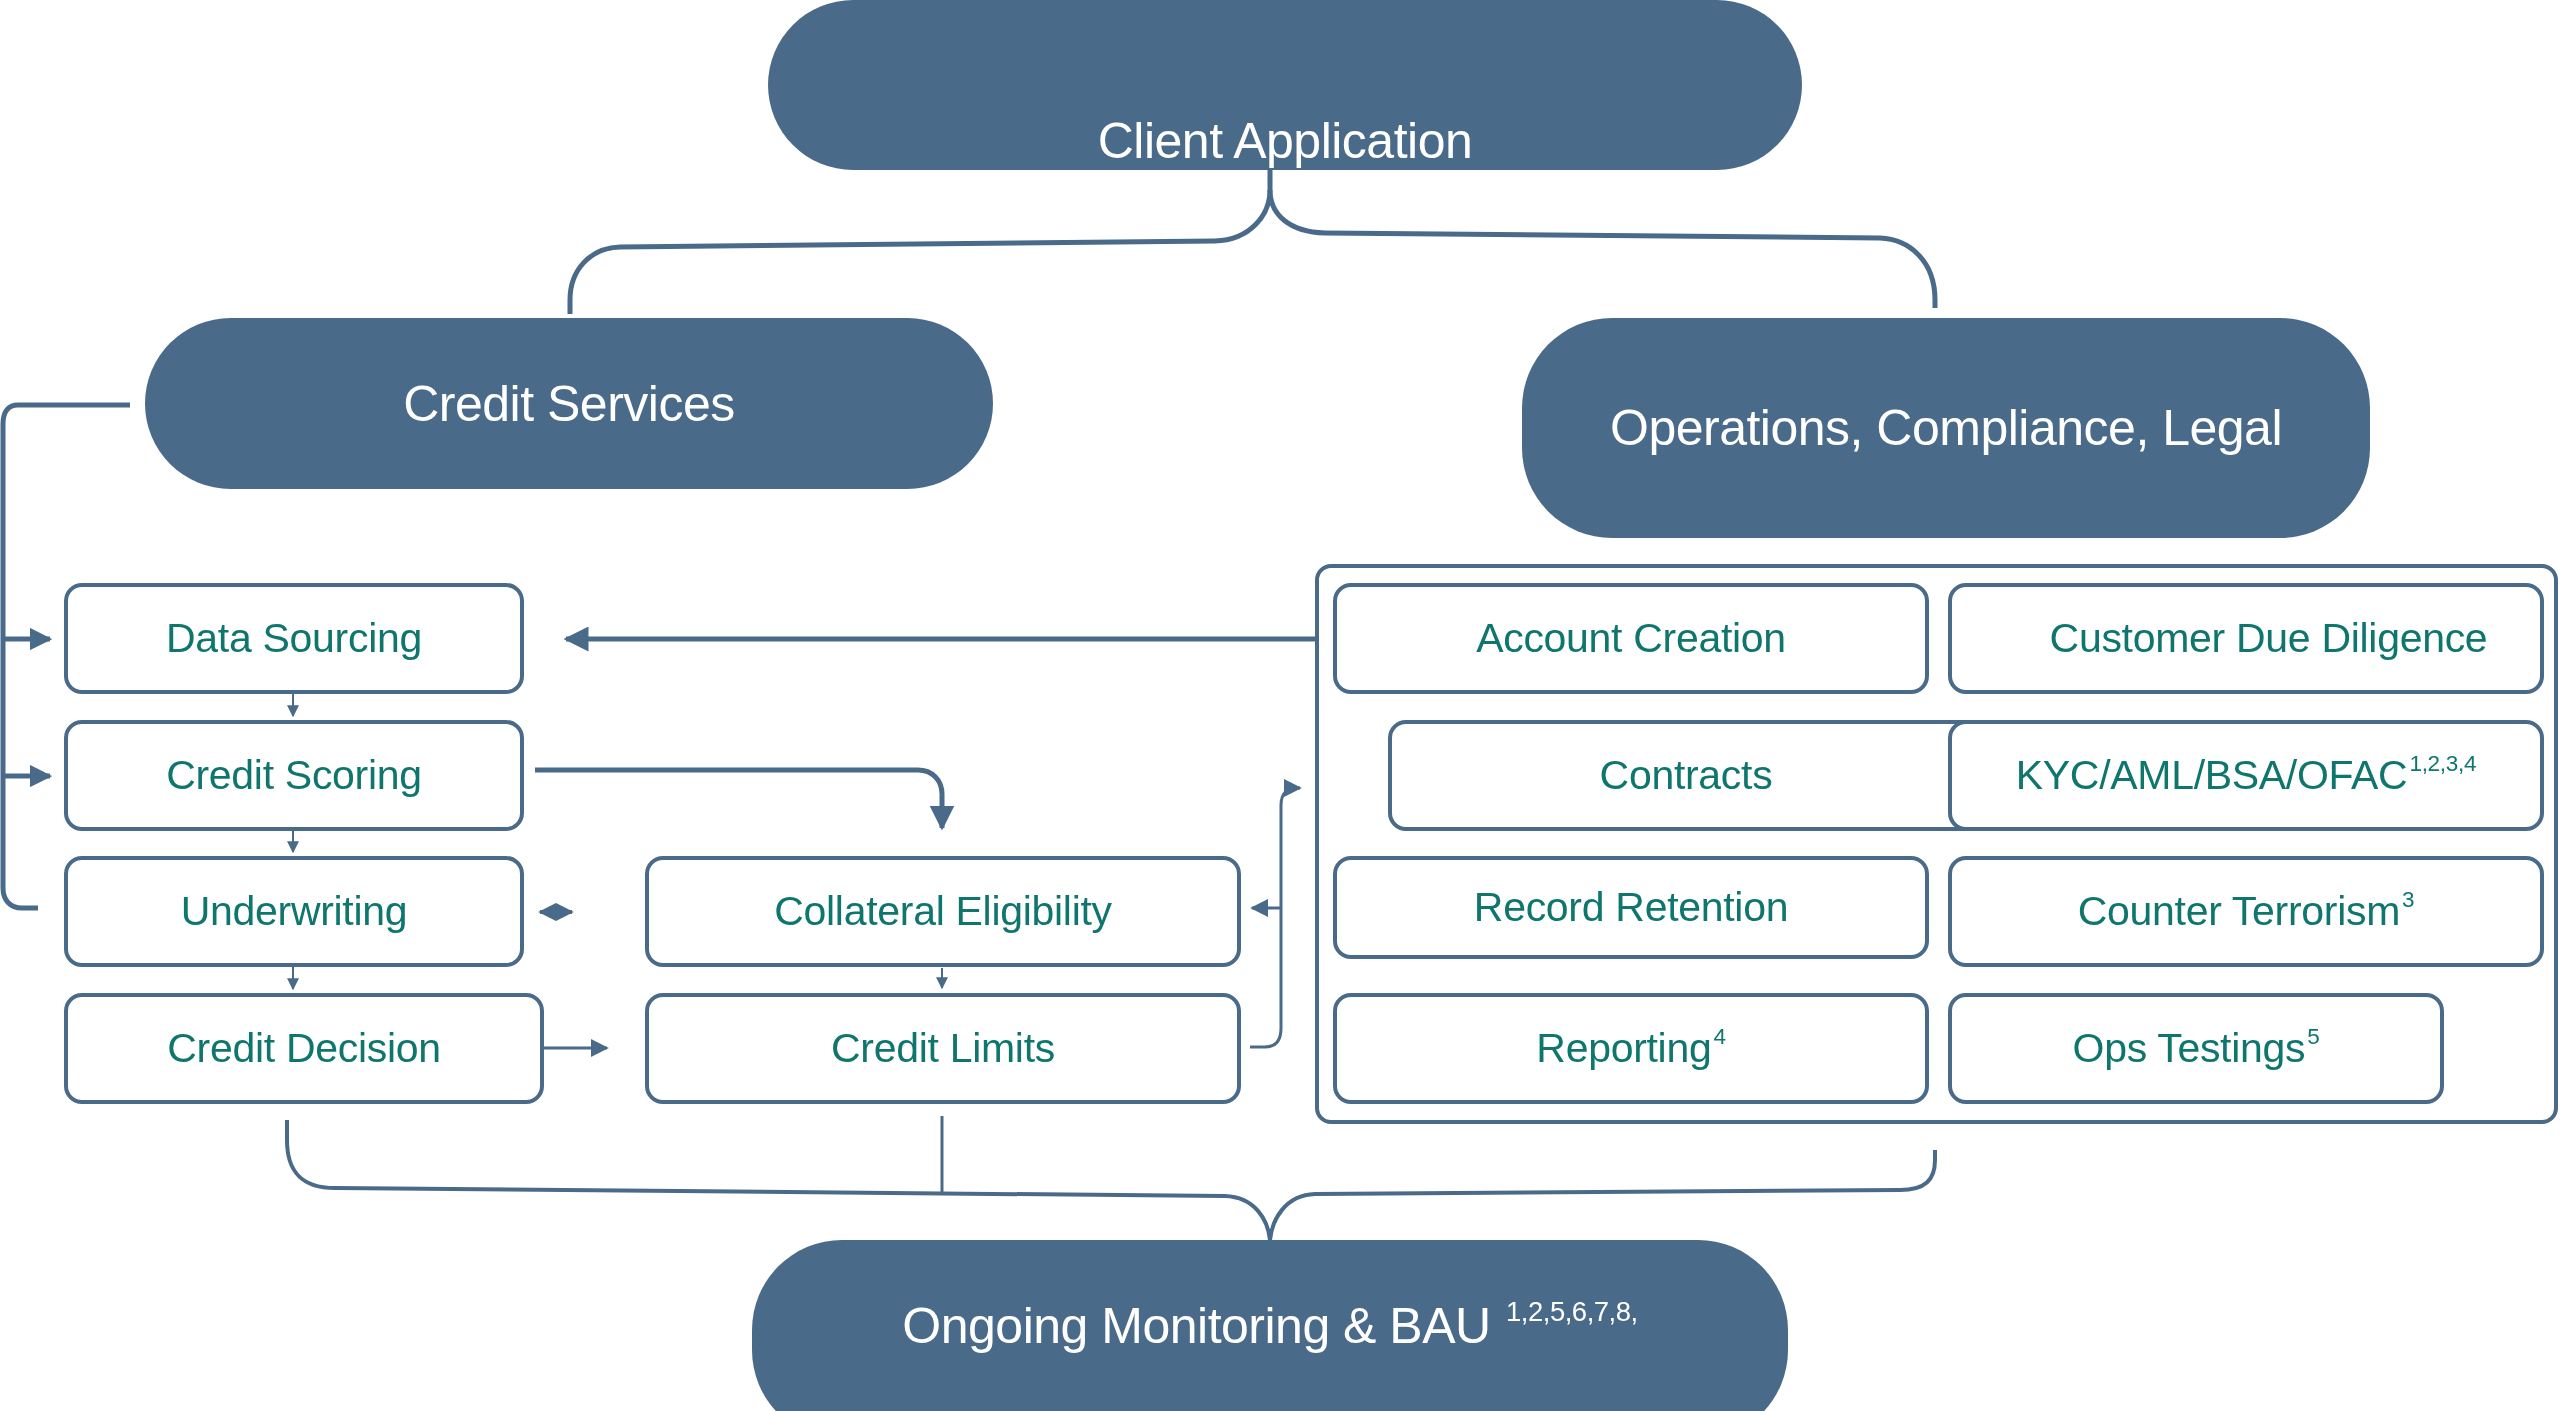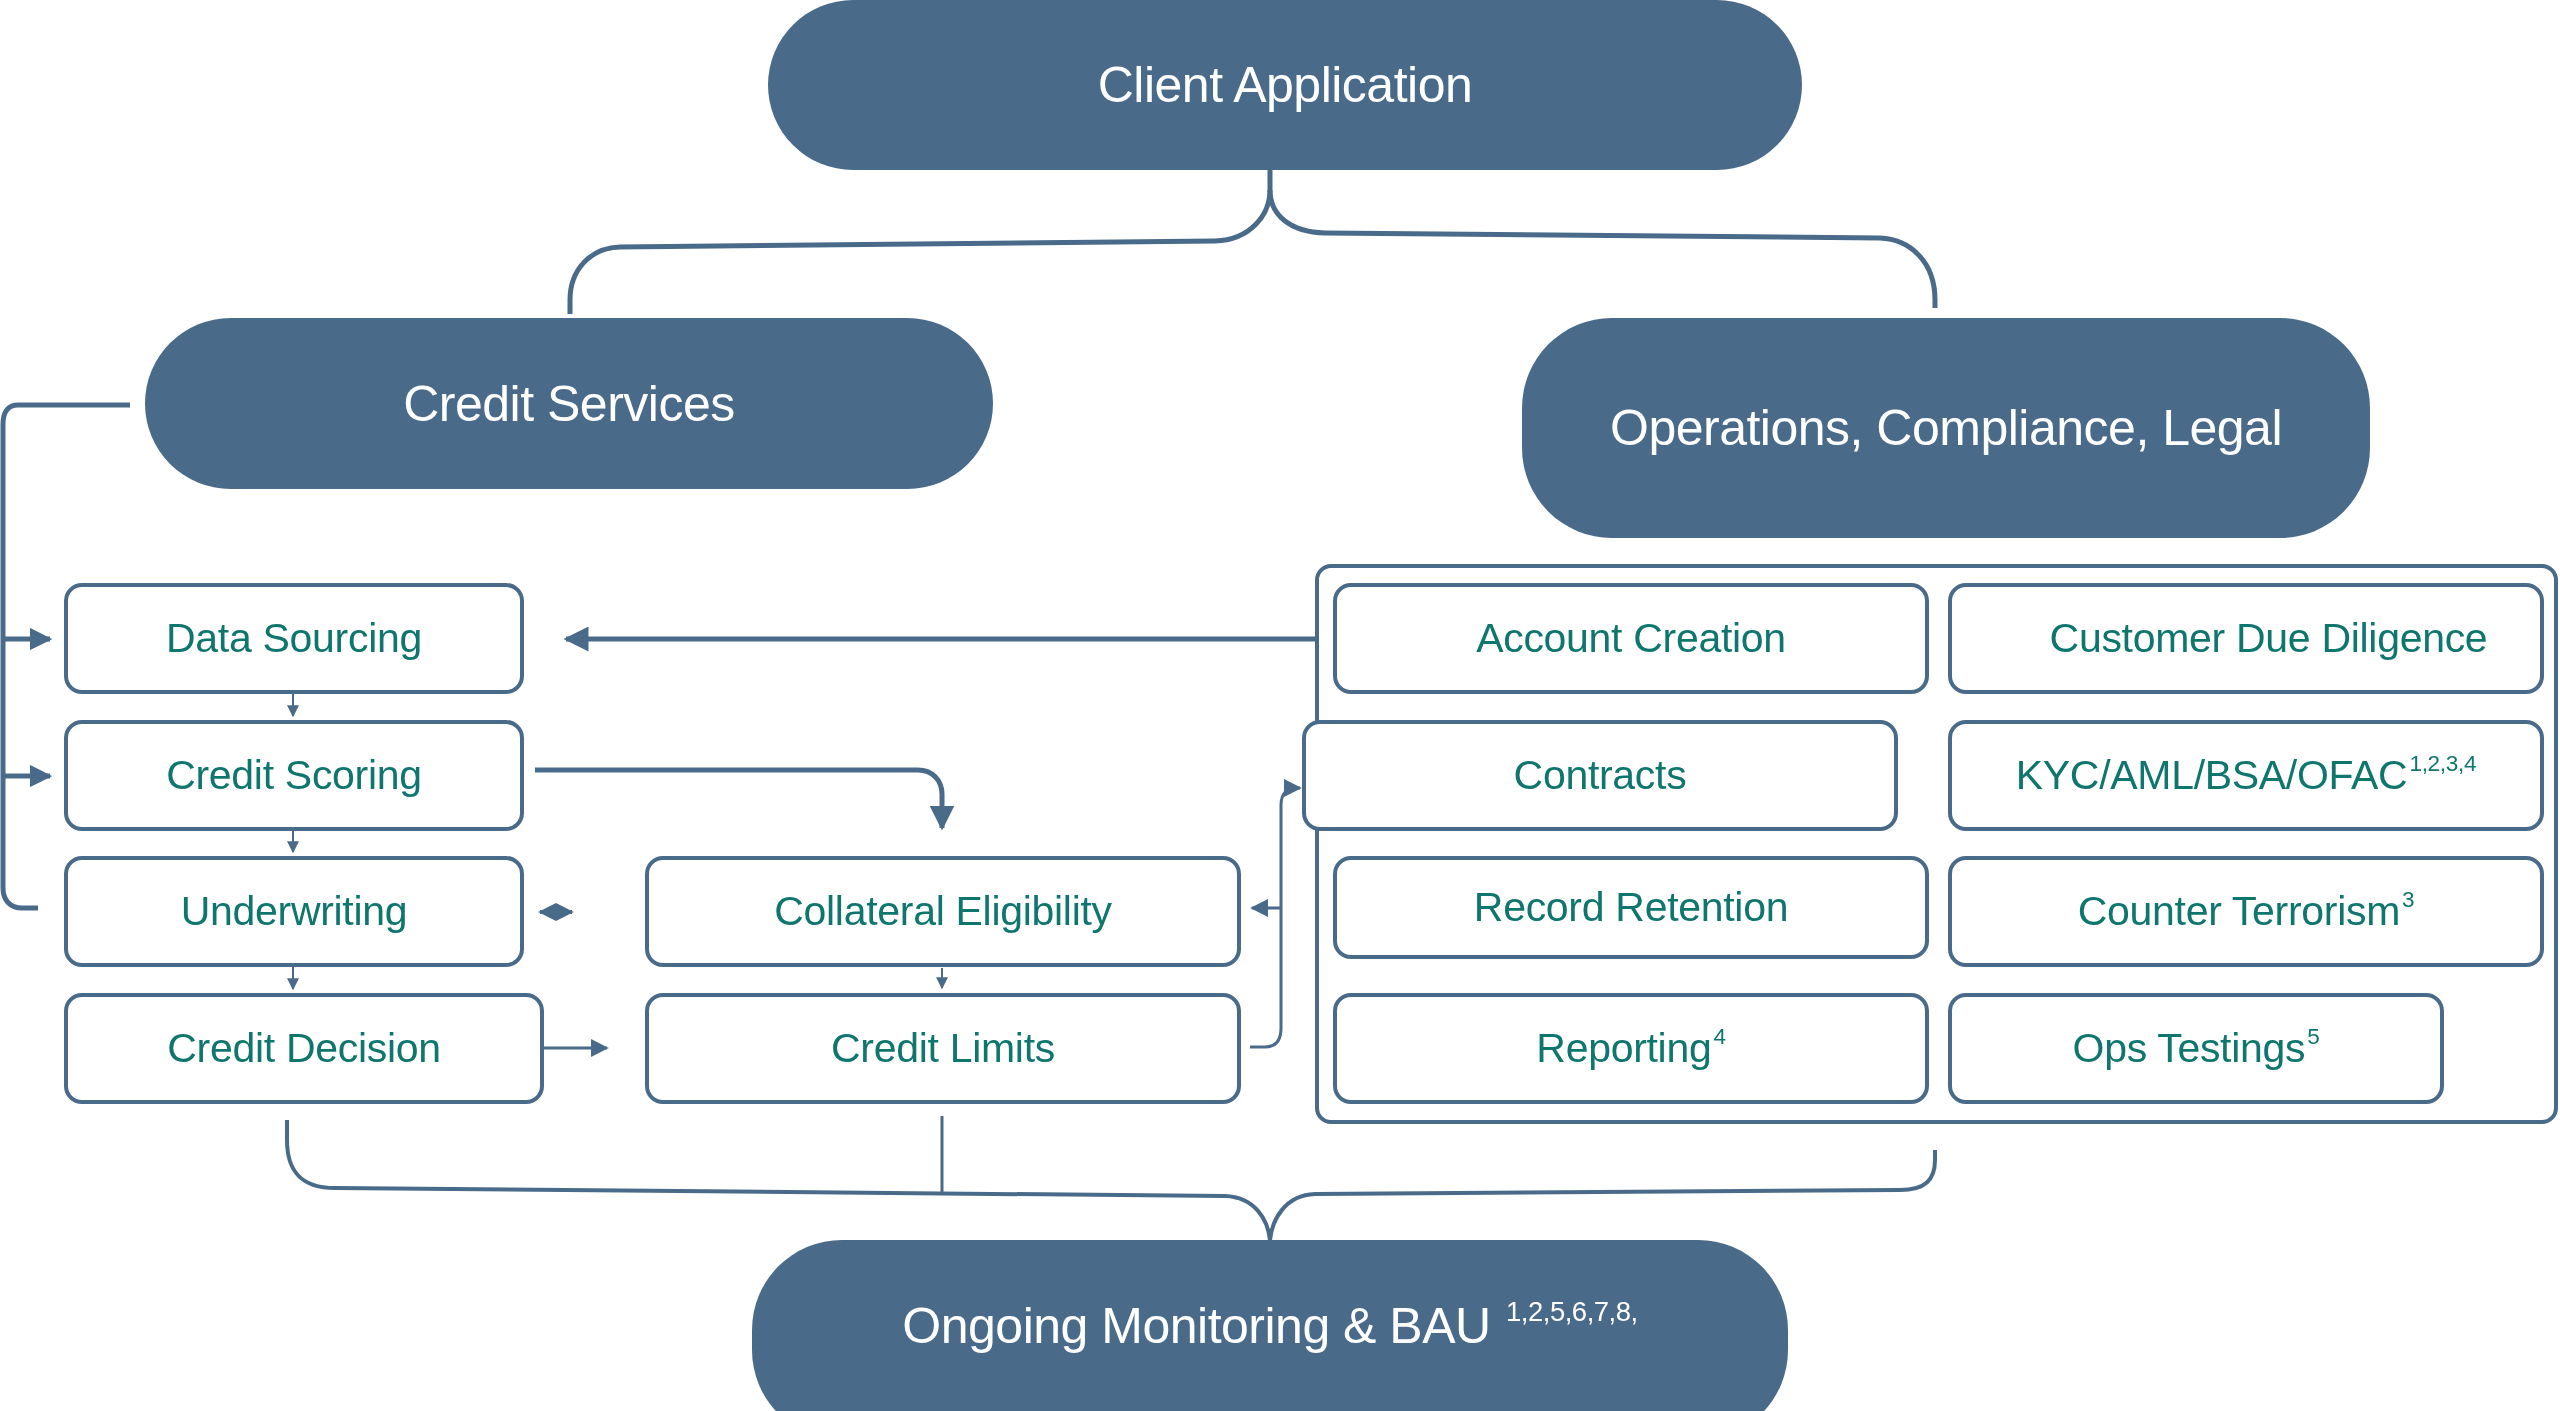--- a/index.html
+++ b/index.html
@@ -57,21 +57,21 @@
 
     <path stroke-width="3" d="M1250,1047 L1265,1047 C1276,1047 1281,1040 1281,1028 L1281,805 C1281,794 1287,788 1294,788 L1300,788" marker-end="url(#ah-small)"></path>
     <line stroke-width="3" x1="1281" y1="908" x2="1252" y2="908" marker-end="url(#ah-small)"></line>
 
     <path stroke-width="4" d="M287,1120 L287,1140 C287,1170 300,1188 335,1188 L1225,1196 C1255,1197 1268,1220 1270,1240"></path>
     <line stroke-width="3" x1="942" y1="1116" x2="942" y2="1192"></line>
     <path stroke-width="4" d="M1935,1150 L1935,1160 C1935,1180 1925,1190 1900,1190 L1315,1194 C1285,1195 1272,1220 1270,1240"></path>
   </g>
 </svg>
 
-<div class="pill" style="left:768px;top:0;width:1034px;height:170px;border-radius:0 0 90px 90px / 0 0 90px 90px;border-top-left-radius:90px;border-top-right-radius:90px;">
+<div class="pill" style="left:768px;top:0;width:1034px;height:170px;border-radius:0 0 90px 90px / 0 0 90px 90px;border-top-left-radius:90px;border-top-right-radius:90px;align-items:flex-end;">
   <span>Client Application</span>
 </div>
 
 <div class="pill" style="left:145px;top:318px;width:848px;height:171px;">
   <span>Credit Services</span>
 </div>
 
 <div class="pill" style="left:1522px;top:318px;width:848px;height:220px;">
   <span>Operations, Compliance, Legal</span>
 </div>
@@ -97,21 +97,21 @@
 </div>
 
 <div class="panel" style="left:1315px;top:564px;width:1243px;height:560px;"></div>
 
 <div class="box" style="left:1333px;top:583px;width:596px;height:111px;">
   <span><span>Account Creation</span></span>
 </div>
 <div class="box" style="left:1948px;top:583px;width:596px;height:111px;padding-left:45px;">
   <span><span>Customer Due Diligence</span></span>
 </div>
-<div class="box" style="left:1302px;top:720px;width:596px;height:111px;">
+<div class="box" style="left:1388px;top:720px;width:596px;height:111px;">
   <span><span>Contracts</span></span>
 </div>
 <div class="box" style="left:1948px;top:720px;width:596px;height:111px;">
   <span><span>KYC/AML/BSA/OFAC</span><sup>1,2,3,4</sup></span>
 </div>
 <div class="box" style="left:1333px;top:856px;width:596px;height:103px;">
   <span><span>Record Retention</span></span>
 </div>
 <div class="box" style="left:1948px;top:856px;width:596px;height:111px;">
   <span><span>Counter Terrorism</span><sup>3</sup></span>

